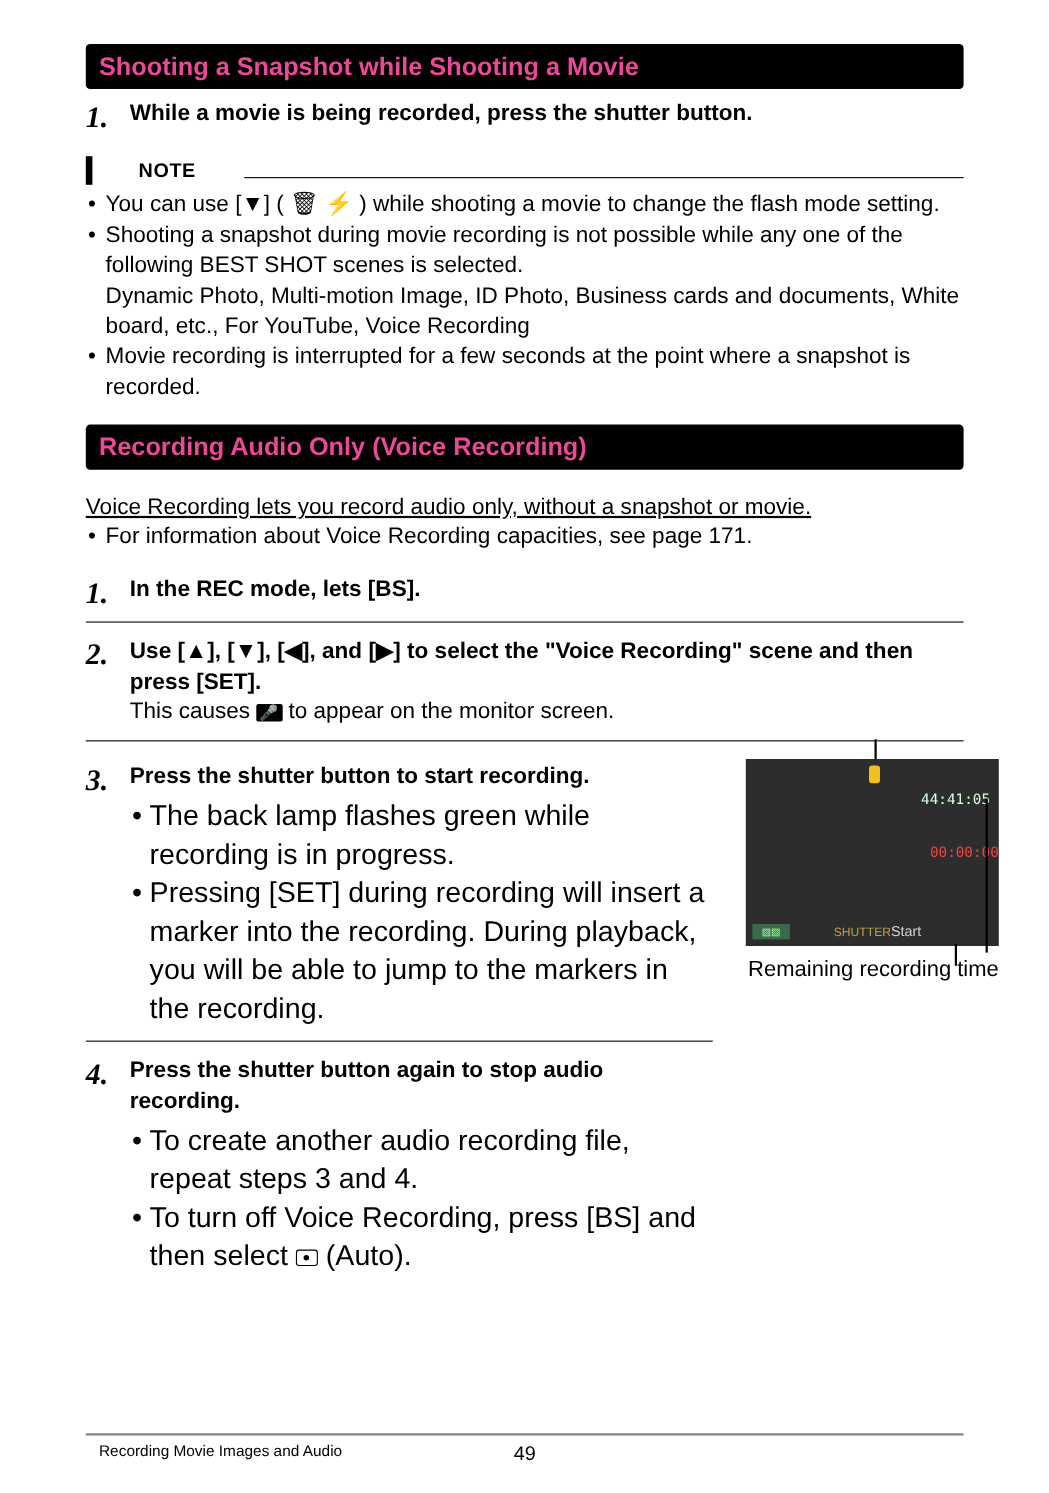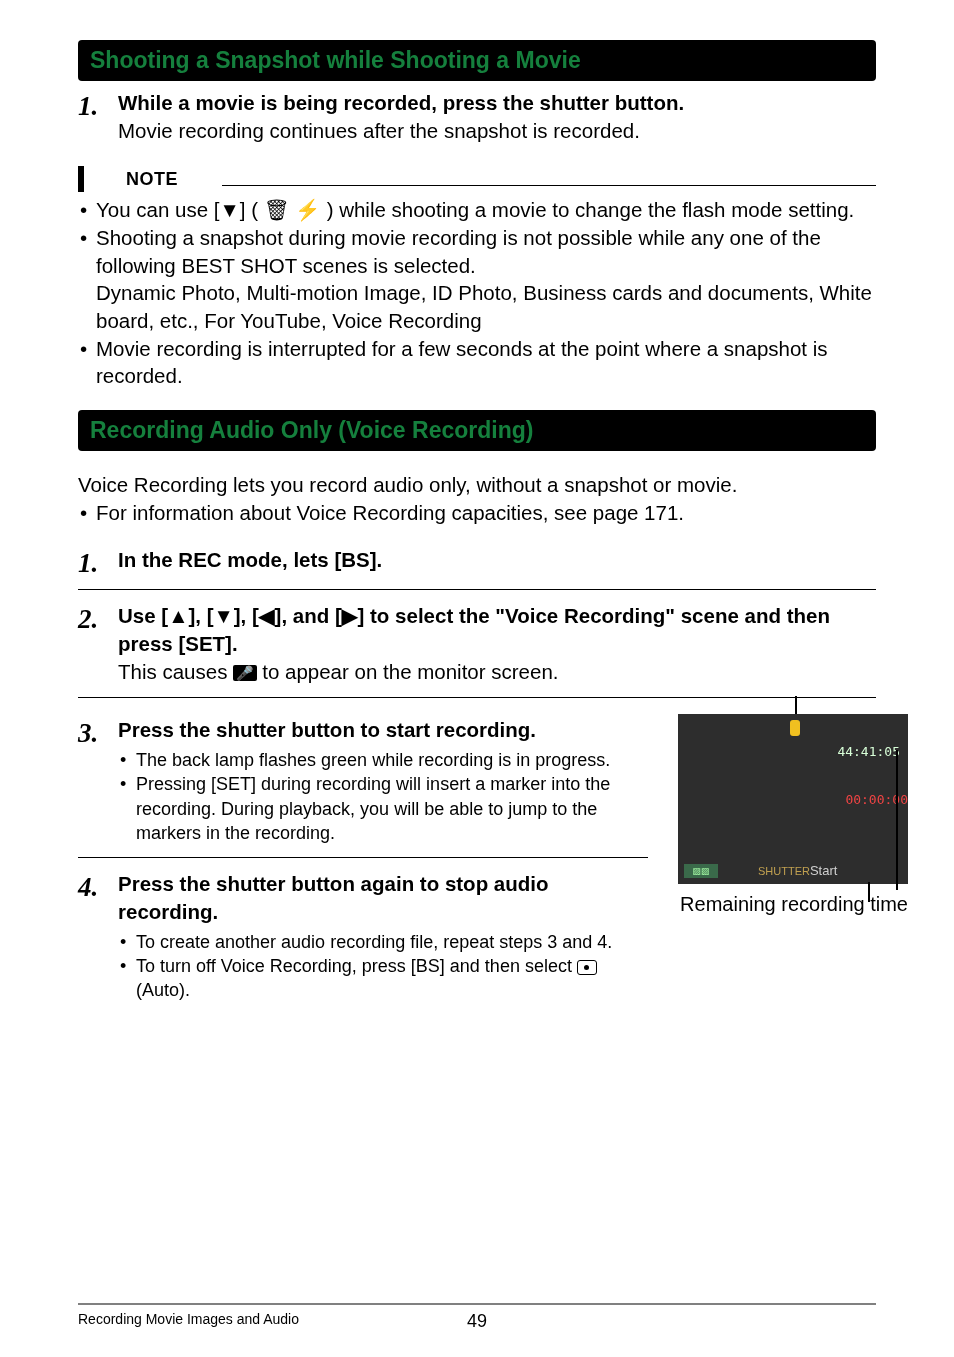--- a/index.html
+++ b/index.html
@@ -11,21 +11,21 @@
     width: 954px;
   }
   .page {
     padding: 40px 78px 30px 78px;
     box-sizing: border-box;
     min-height: 1357px;
     position: relative;
   }
   .section-head {
     background: #000;
-    color: #15803d;
+    color: #ec4899;
     font-weight: bold;
     font-size: 23px;
     padding: 7px 12px;
     border-radius: 4px;
     margin-bottom: 8px;
   }
   .step-row {
     display: flex;
     align-items: flex-start;
     margin-top: 6px;
@@ -89,20 +89,21 @@
     margin-top: 0;
   }
   ul.note-list > li::before {
     content: "•";
     position: absolute;
     left: 2px;
   }
   .body-text {
     font-size: 20.5px;
     line-height: 1.35;
+    text-decoration: underline;
   }
   .hr {
     border: 0;
     border-top: 1px solid #000;
     margin: 12px 0;
   }
   .hr-short {
     border: 0;
     border-top: 1px solid #000;
     margin: 12px 0;
@@ -115,21 +116,21 @@
   .left-col { flex: 1; }
   .right-col { width: 240px; font-size: 20px; text-align: center; }
   ul.sub-list {
     list-style: none;
     margin: 4px 0 0 0;
     padding: 0;
   }
   ul.sub-list > li {
     padding-left: 18px;
     position: relative;
-    font-size: 18px;
+    font-size: 26px;
     line-height: 1.35;
   }
   ul.sub-list > li::before {
     content: "•";
     position: absolute;
     left: 2px;
   }
   .icon-box {
     display: inline-block;
     background: #000;
@@ -151,21 +152,21 @@
     justify-content: flex-start;
     font-size: 15px;
     color: #000;
   }
   .footer .pnum {
     position: absolute;
     left: 50%;
     transform: translateX(-50%);
     font-size: 18px;
   }
-  .footer .sect { font-size: 14px; }
+  .footer .sect { font-size: 14px; margin-left: 12px; }
   
   .shot-wrap { position: relative; display: inline-block; }
   .shot {
     width: 230px;
     height: 170px;
     background: #2d2d2d;
     position: relative;
     overflow: hidden;
   }
   .shot .mic-icon {
@@ -263,21 +264,20 @@
 <body>
 
 <div class="page">
 
   <div class="section-head">Shooting a Snapshot while Shooting a Movie</div>
 
   <div class="step-row">
     <div class="step-num">1.</div>
     <div class="step-body">
       <span class="step-title">While a movie is being recorded, press the shutter button.</span><br>
-      <span class="step-desc">Movie recording continues after the snapshot is recorded.</span>
     </div>
   </div>
 
   <div class="note-header">
     <div class="note-bar"></div>
     <div class="note-label">NOTE</div>
     <div class="note-line"></div>
   </div>
   <ul class="note-list">
     <li>You can use [▼] ( 🗑 ⚡ ) while shooting a movie to change the flash mode setting.</li>

